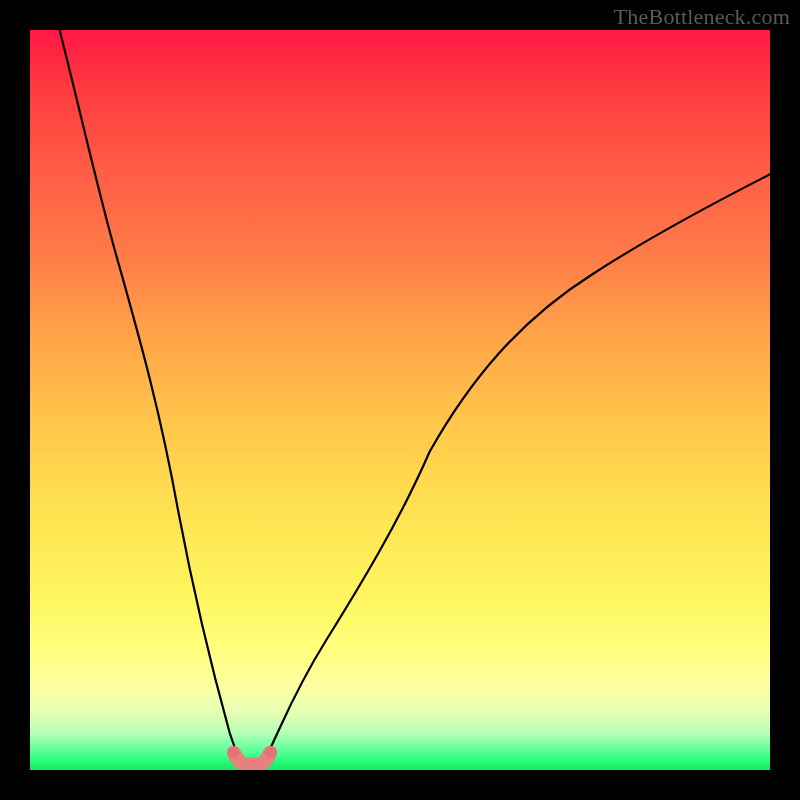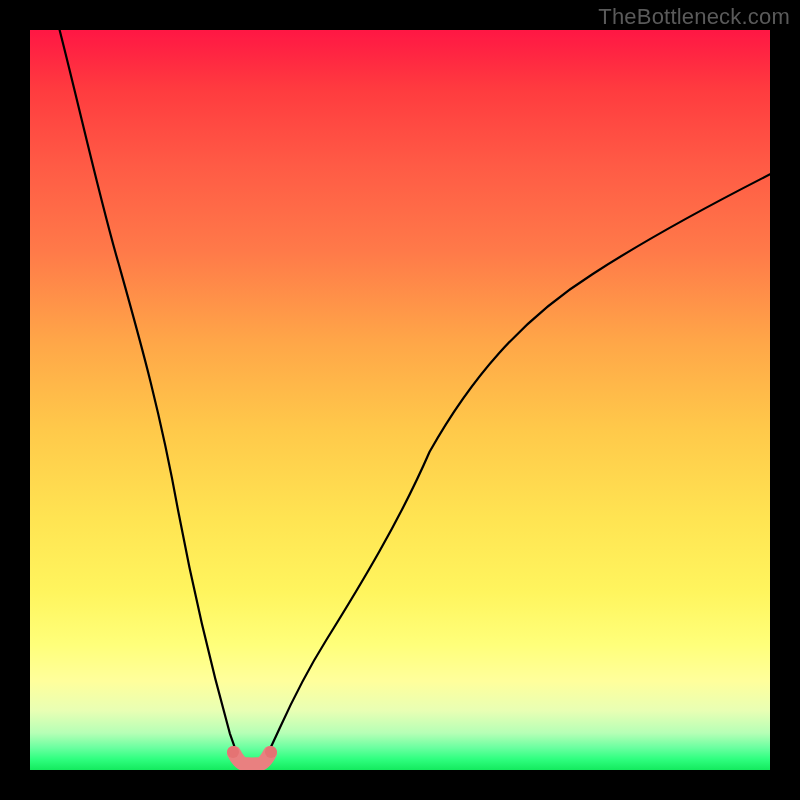--- a/index.html
+++ b/index.html
@@ -11,20 +11,21 @@
     overflow: hidden;
     font-family: Arial, Helvetica, sans-serif;
   }
   .frame {
     position: absolute;
     top: 0;
     left: 0;
     width: 800px;
     height: 800px;
     background: #000;
+    font-family: Liberation Serif, serif;
   }
   .plot-area {
     position: absolute;
     top: 30px;
     left: 30px;
     width: 740px;
     height: 740px;
     background: linear-gradient(
       to bottom,
       #ff1744 0%,

